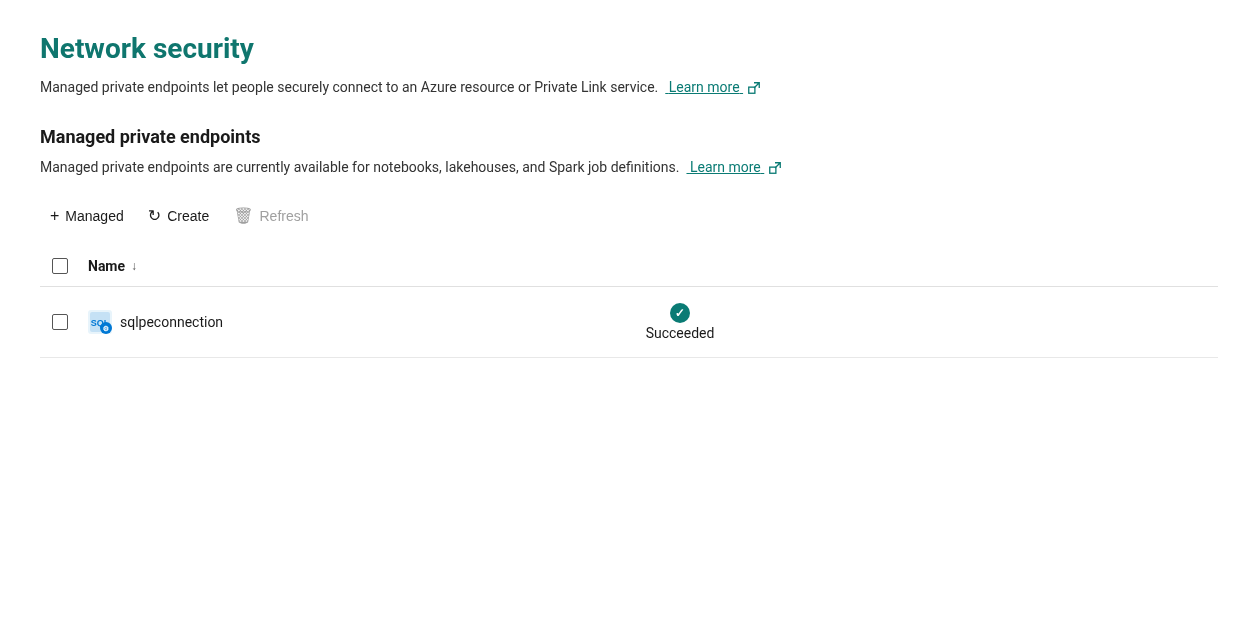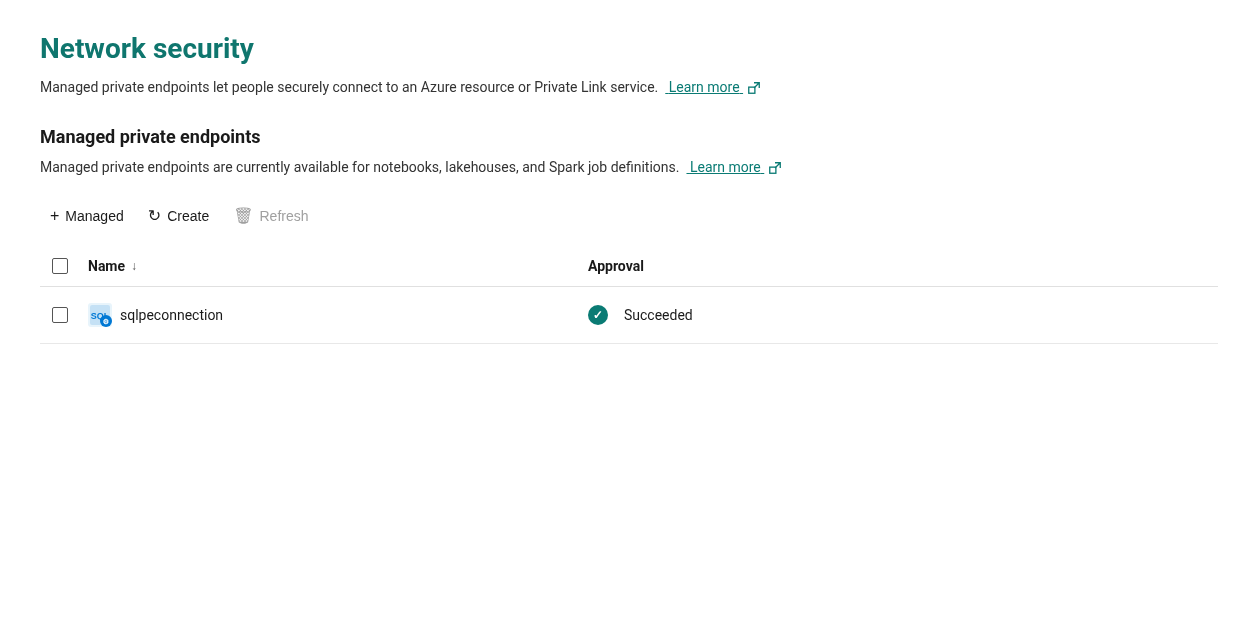--- a/index.html
+++ b/index.html
@@ -164,22 +164,23 @@
       width: 24px;
       height: 24px;
       display: inline-flex;
       align-items: center;
       justify-content: center;
     }
 
     .status-badge {
       display: flex;
       align-items: center;
-      gap: 16px;
-      font-size: 14px;
+      gap: 2px;
+      font-size: 14px;
+      flex-direction: column;
     }
 
     .status-icon-succeeded {
       width: 20px;
       height: 20px;
       border-radius: 50%;
       background: #0a7b74;
       display: flex;
       align-items: center;
       justify-content: center;
@@ -265,21 +266,20 @@
 
 <div class="table-container">
   <div class="table-header">
     <div class="checkbox-wrapper">
       <div class="checkbox"></div>
     </div>
     <div class="table-header-cell name-cell">
       <span>Name</span>
       <span class="sort-icon">↓</span>
     </div>
-    <div class="table-header-cell">Approval</div>
     <div class="table-header-cell"></div>
   </div>
 
   <div class="table-row">
     <div class="checkbox-wrapper">
       <div class="checkbox"></div>
     </div>
     <div class="table-cell">
       <div class="name-cell-content">
         <span class="sql-icon">

